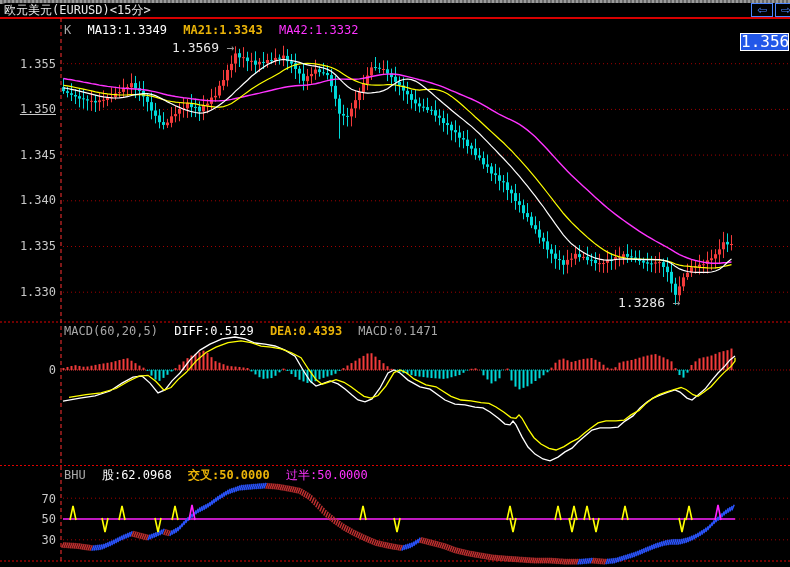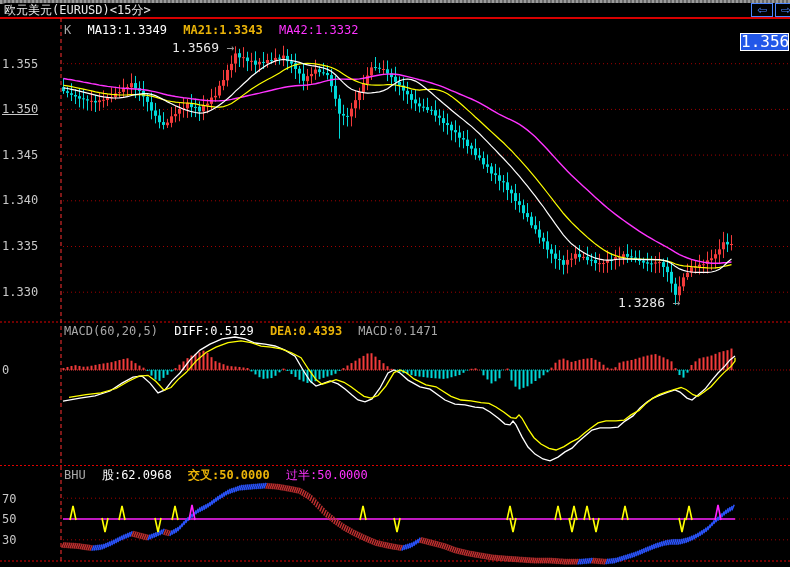--- a/index.html
+++ b/index.html
@@ -10,21 +10,21 @@
   }
   .toptexture{position:absolute;left:0;top:0;width:790px;height:4px;
     background:repeating-linear-gradient(90deg,#9a9a9a 0 2px,#6a6a6a 2px 4px);}
   .titlebar{position:absolute;left:0;top:3px;width:790px;height:14px;background:#000;border-radius:6px;}
   .titletext{position:absolute;left:4px;top:1px;color:#e8e8e8;font-size:12px;line-height:13px;white-space:nowrap;}
   .navbtn{position:absolute;top:0px;width:22px;height:14px;background:#000;
     border:1px solid #4d86ff;color:#4d86ff;font-size:12px;line-height:13px;text-align:center;
     font-family:"DejaVu Sans",sans-serif;cursor:pointer;padding:0;}
   .titleline{position:absolute;left:0;top:17px;width:790px;height:0;border-top:2px solid #d80000;}
   svg#chart{position:absolute;left:0;top:0;}
-  .ylabel{position:absolute;left:2px;width:54px;color:#c8c8c8;font-size:12px;line-height:14px;white-space:nowrap;}
+  .ylabel{position:absolute;left:2px;width:54px;color:#c8c8c8;font-size:12px;line-height:14px;text-align:right;white-space:nowrap;}
   .legend{position:absolute;font-size:12px;line-height:13px;white-space:nowrap;}
   .legend span{margin-right:9px;}
   .lg-gray{color:#a8a8a8;} .lg-white{color:#ffffff;} .lg-yellow{color:#eab308;font-weight:bold;} .lg-magenta{color:#ff33ff;}
   .anno{position:absolute;font-size:13px;line-height:13px;color:#e8e8e8;white-space:nowrap;}
   .anno .arrow{color:#9a9a9a;}
   .pricebadge{position:absolute;left:740px;top:33px;width:47px;height:16px;background:#2257e8;
     border:1px solid #ffffff;color:#ffffff;font-size:16px;line-height:16px;text-align:left;}
 </style>
 </head>
 <body>

